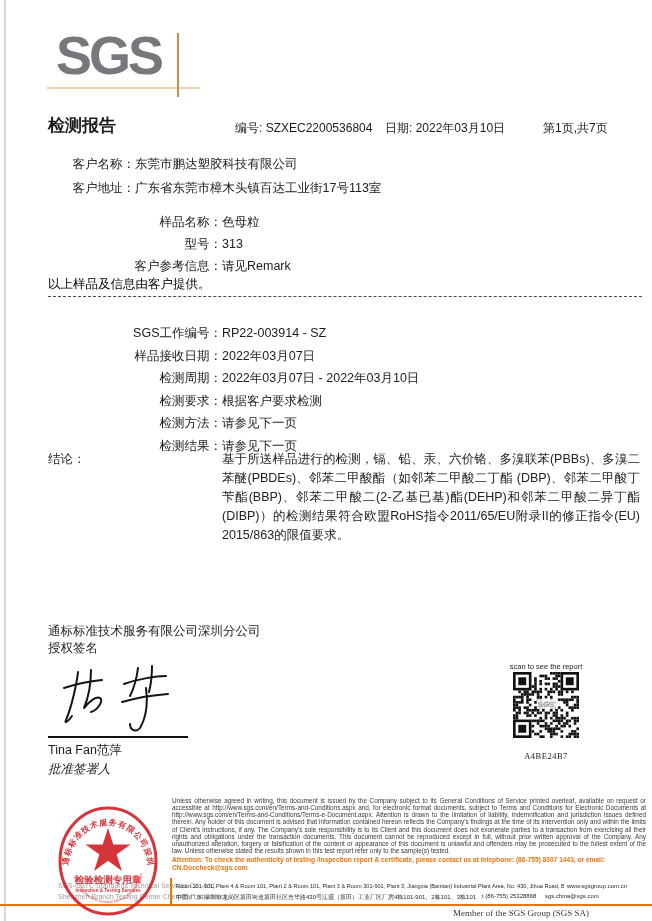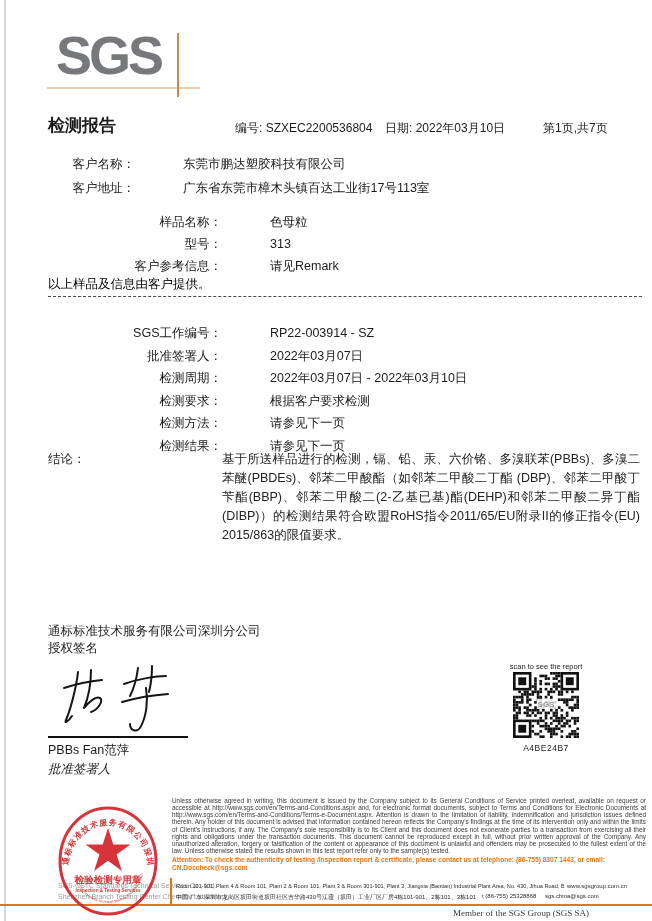--- a/index.html
+++ b/index.html
@@ -27,21 +27,21 @@
   .doc-title { left:48px; top:114px; font-size:17px; font-weight:700; color:#1c1c1c; }
   .hdr-item  { top:120px; font-size:12px; color:#1c1c1c; white-space:nowrap; }
   .report-no { left:235px; }
   .hdr-date  { left:385px; }
   .page-info { left:543px; }
 
   
   .block { left:48px; width:592px; font-size:12.5px; color:#1c1c1c; }
   .row { display:flex; align-items:flex-start; }
   .row .lbl { flex:0 0 auto; white-space:nowrap;text-align:right; }
-  .row .val { white-space:pre-wrap;margin-left:48px; }
+  .row .val { white-space:pre-wrap; }
   .client-block { top:152px; }
   .client-block .row { line-height:24px; }
   .client-block .lbl { width:87px; }
   .sample-block { top:211px; }
   .sample-block .row { line-height:22px; }
   .sample-block .lbl { width:174px; }
   .note-line { left:48px; top:274px; font-size:12.5px; line-height:20px; color:#000000; }
   .dash-sep { left:48px; top:296px; width:594px; border-top:1.5px dashed #4a4a4a; }
 
   .details-block { top:322px; }
@@ -55,21 +55,21 @@
   .sig-company { left:48px; top:623px; font-size:12.5px; color:#1c1c1c; }
   .sig-auth    { left:48px; top:640px; font-size:12.5px; color:#1c1c1c; }
   .sig-svg     { left:58px; top:662px; }
   .sig-line    { left:48px; top:736px; width:140px; height:2px; background:#111; }
   .sig-name    { left:48px; top:742px; font-size:12.5px; color:#1c1c1c; }
   .sig-role    { left:48px; top:761px; font-size:12.5px; color:#1c1c1c;font-style:italic; }
 
   
   .qr-box { left:500px; top:662px; width:92px; text-align:center; }
   .qr-caption { font-size:7.5px; color:#222; display:block; margin-bottom:1px; }
-  .qr-code-label { font-size:8.5px; color:#222; display:block; margin-top:1px; letter-spacing:0.5px; }
+  .qr-code-label { font-size:8.5px; color:#222; display:block; margin-top:9px; letter-spacing:0.5px;font-family:Liberation Serif, serif; }
 
   
   .disclaimer {
     left:172px; top:797px; width:474px;
     font-size:6.4px; line-height:7.15px; text-align:justify; color:#3a3a3a;
   }
   .attention {
     left:172px; top:856px; width:474px;
     font-size:6.6px; line-height:7.6px; font-weight:700; color:#e87511;
   }
@@ -127,21 +127,21 @@
 </div>
 <div class="abs note-line">以上样品及信息由客户提供。</div>
 <div class="abs dash-sep"></div>
 
 <div class="abs block details-block">
   <div class="row">
     <span class="lbl">SGS工作编号：</span>
     <span class="val">RP22-003914 - SZ</span>
   </div>
   <div class="row">
-    <span class="lbl">批准签署人：</span>
+    <span class="lbl">样品接收日期：</span>
     <span class="val">2022年03月07日</span>
   </div>
   <div class="row">
     <span class="lbl">检测周期：</span>
     <span class="val">2022年03月07日 - 2022年03月10日</span>
   </div>
   <div class="row">
     <span class="lbl">检测要求：</span>
     <span class="val">根据客户要求检测</span>
   </div>
@@ -168,21 +168,21 @@
     <path d="M20,10 C19,20 14,44 8,58 C6,62 10,60 14,54"></path>
     <path d="M33,8 C33,18 31,34 26,46 C31,40 38,34 42,36 C46,38 40,48 33,50"></path>
     <path d="M66,22 C80,17 98,14 108,14"></path>
     <path d="M80,6 C79,14 76,26 72,34"></path>
     <path d="M94,4 C94,12 93,22 91,30"></path>
     <path d="M64,40 C78,36 96,33 110,32"></path>
     <path d="M88,26 C90,38 89,54 82,66 C78,71 72,68 72,62"></path>
   </g>
 </svg>
 <div class="abs sig-line"></div>
-<div class="abs sig-name">PBBs Fan范萍</div>
+<div class="abs sig-name">Tina Fan范萍</div>
 <div class="abs sig-role">批准签署人</div>
 
 <div class="abs qr-box">
   <span class="qr-caption">scan to see the report</span>
   <svg id="qr-svg" width="66" height="66" viewBox="0 0 66 66">
       <rect width="66" height="66" fill="#fff"></rect>
       <rect x="36.96" y="0" width="2.64" height="2.64" fill="#111"></rect>
       <rect x="39.6" y="0" width="2.64" height="2.64" fill="#111"></rect>
       <rect x="42.24" y="0" width="2.64" height="2.64" fill="#111"></rect>
       <rect x="44.88" y="0" width="2.64" height="2.64" fill="#111"></rect>

